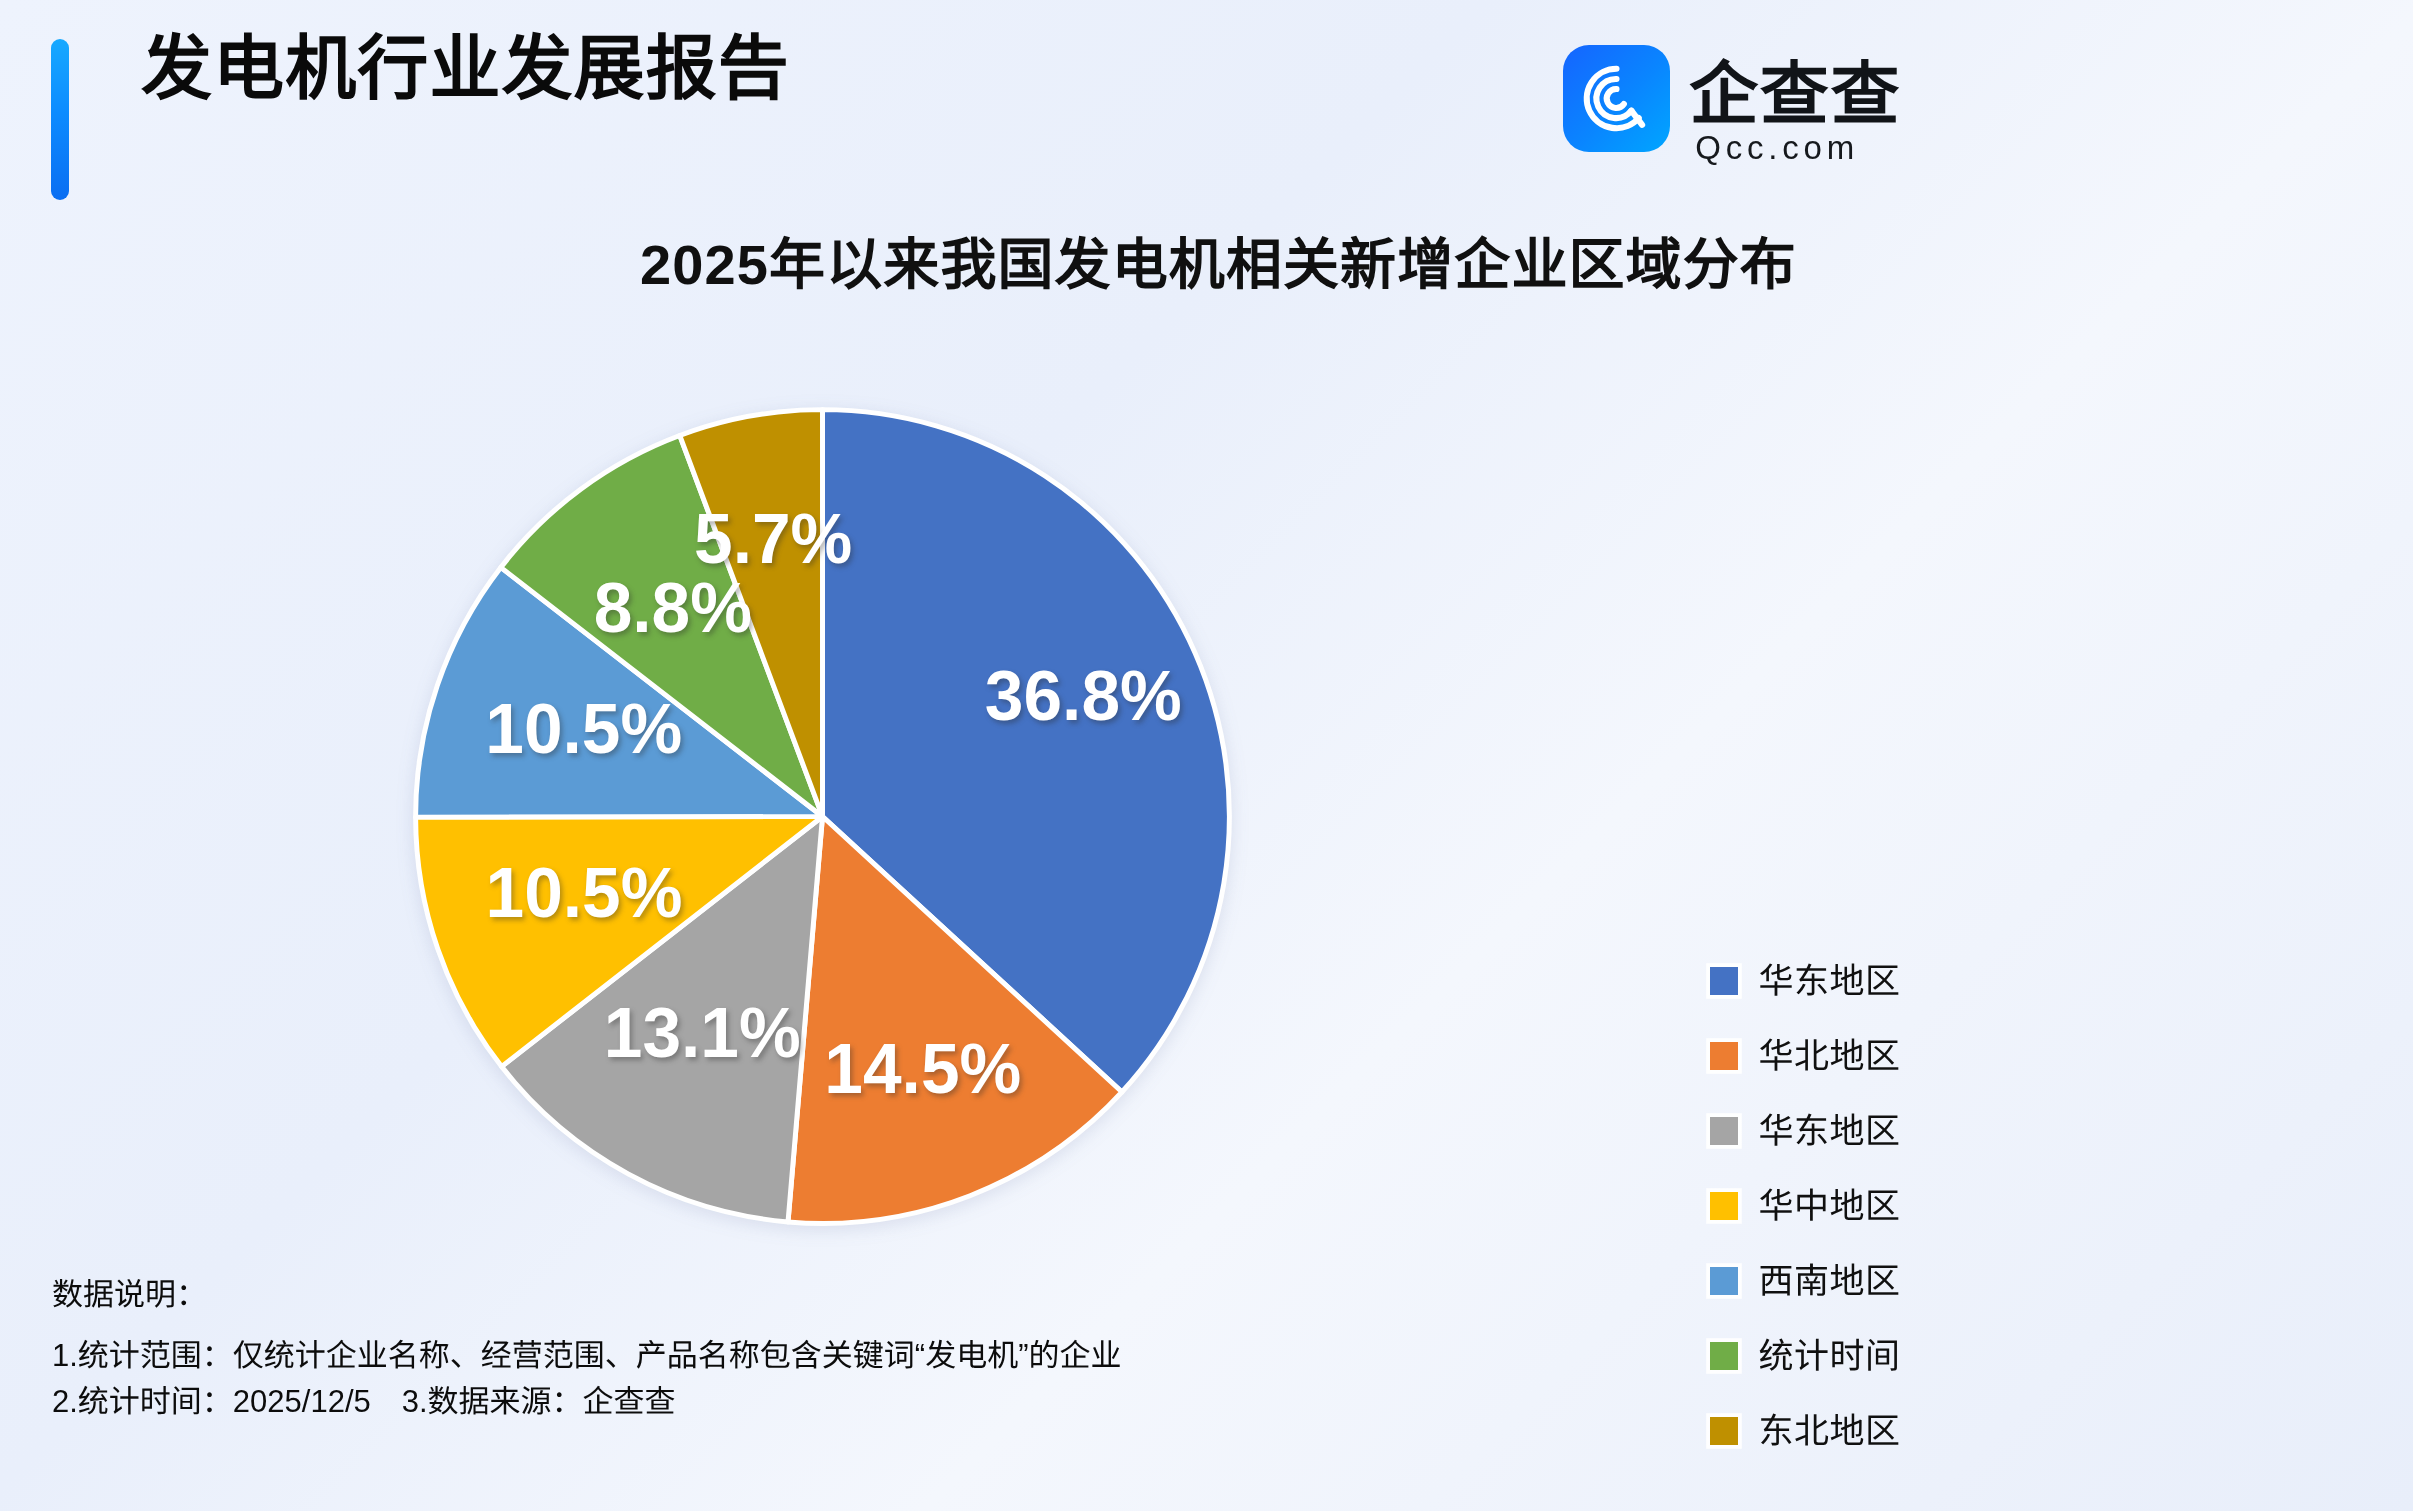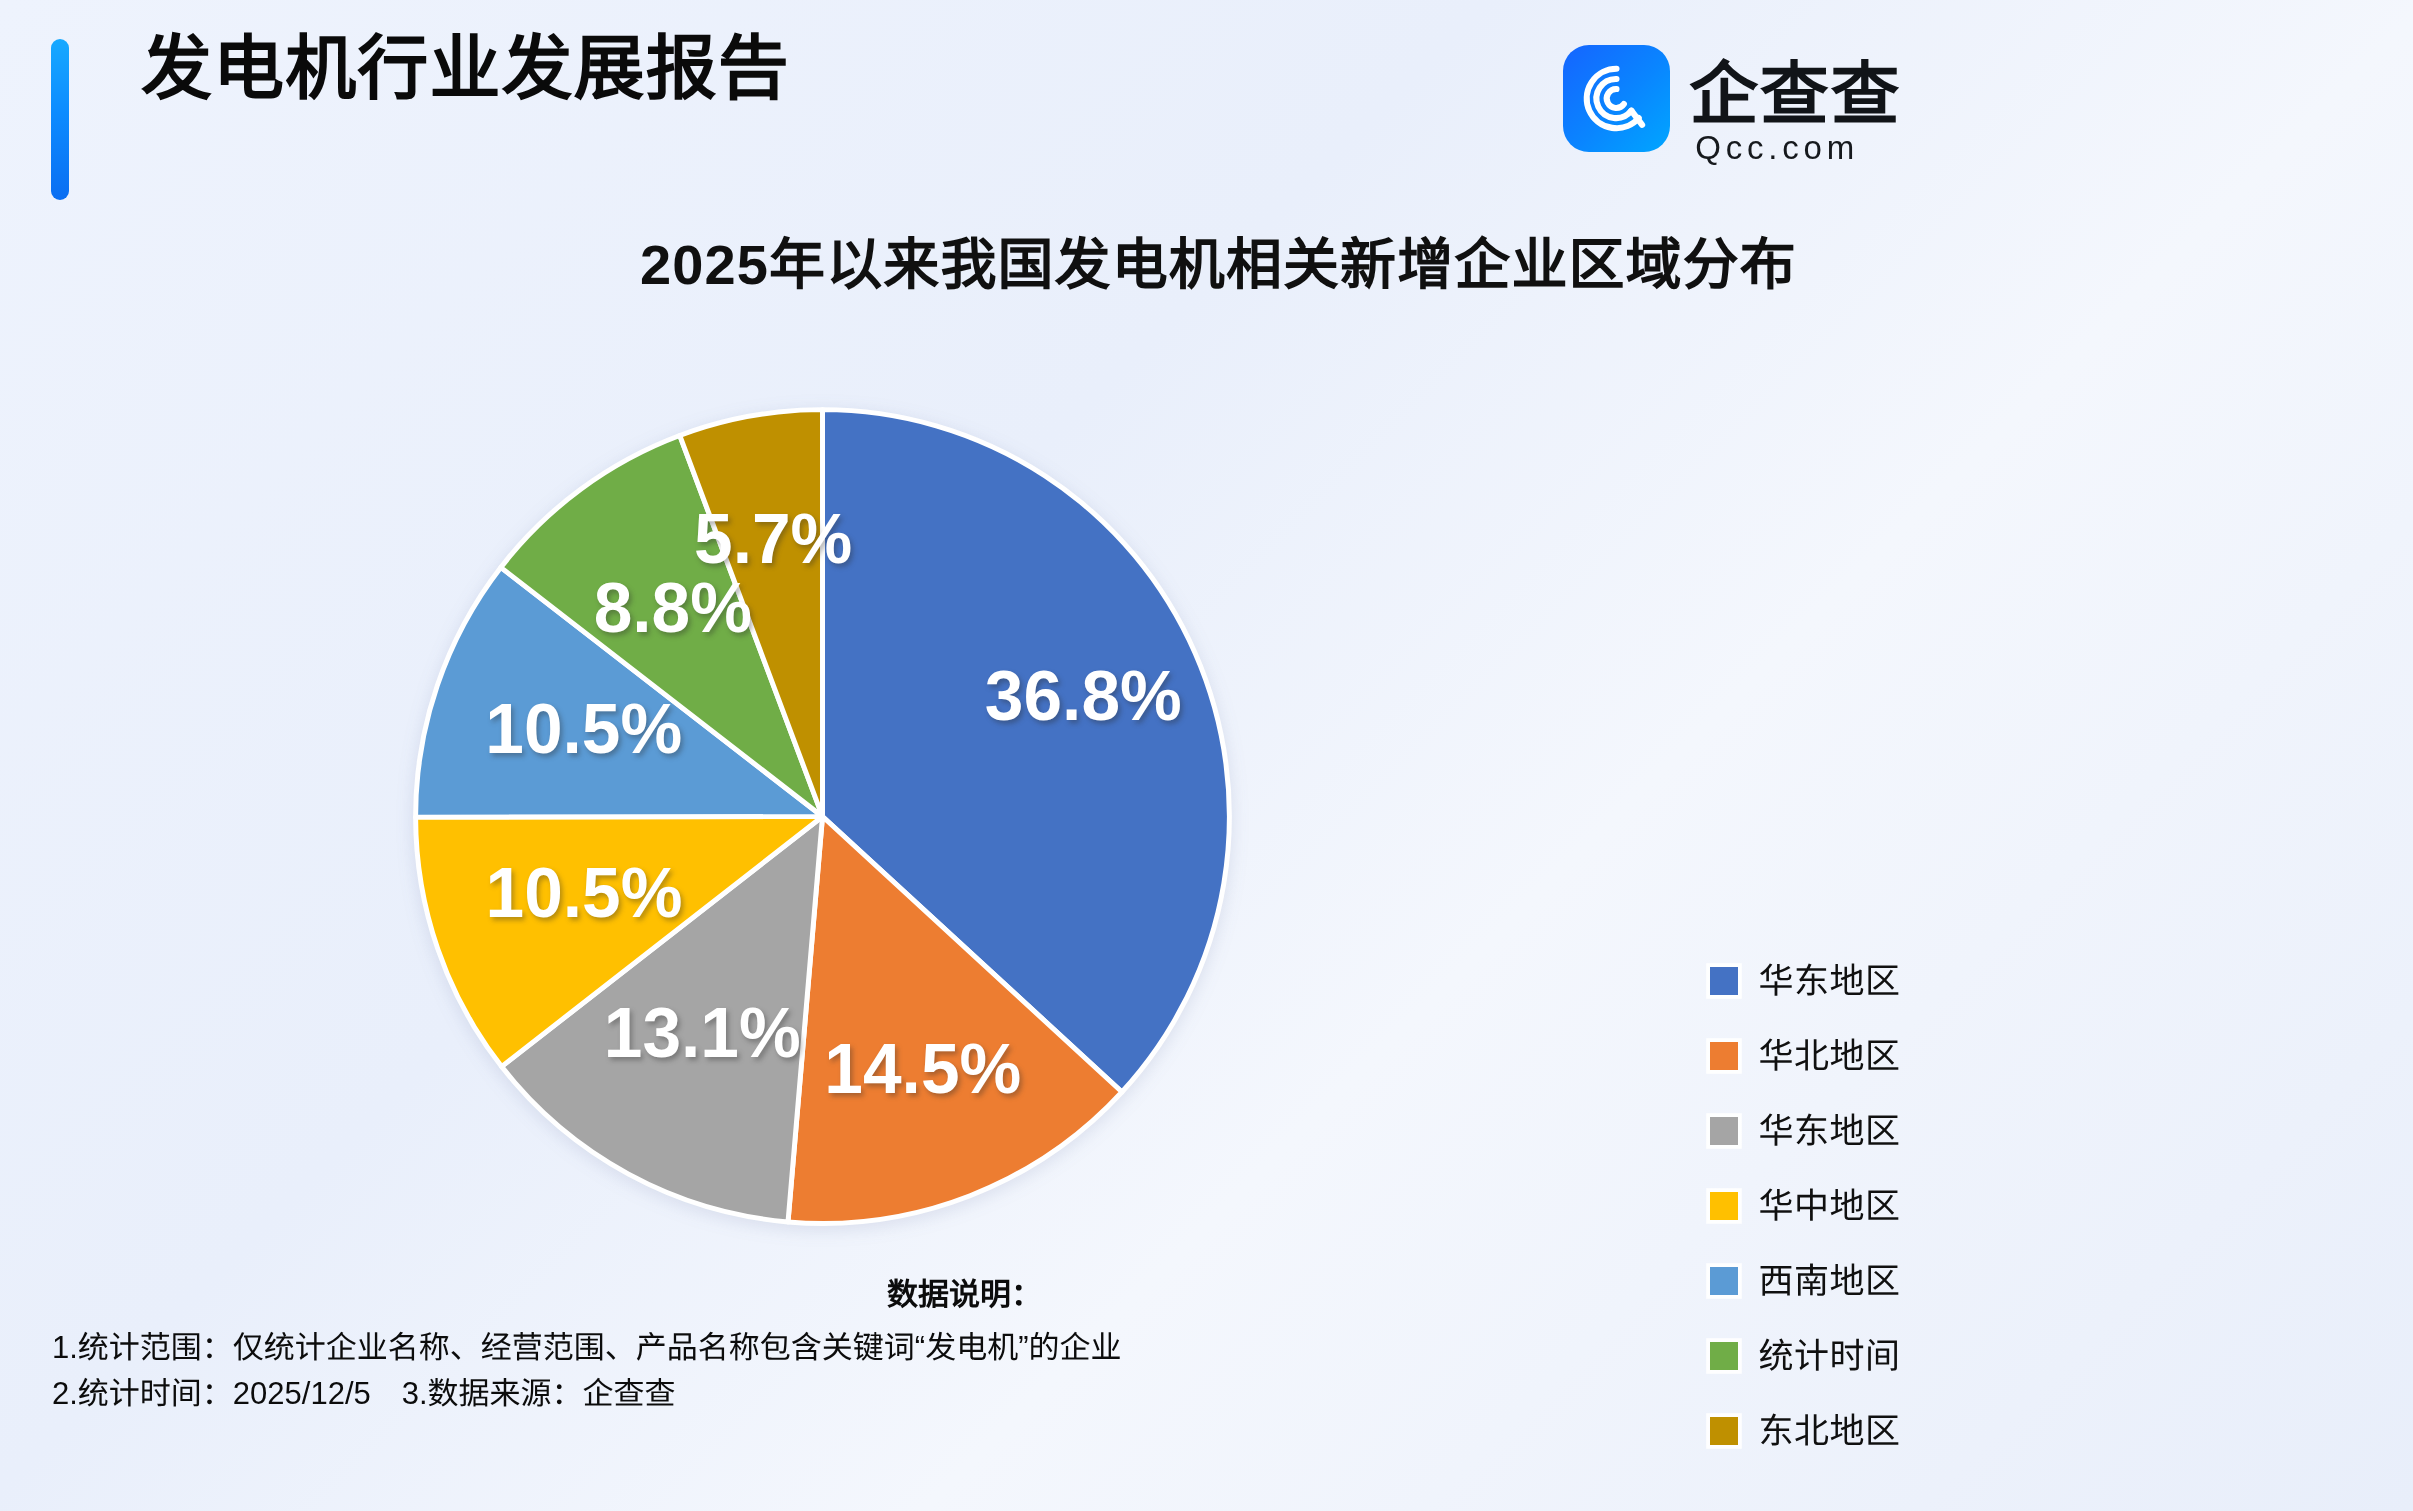--- a/index.html
+++ b/index.html
@@ -164,26 +164,25 @@
 
   
   .notes {
     position: absolute;
     left: 52px;
     top: 1279px;
     width: 1825px;
   }
   .note-heading {
     font-size: 31px;
-    font-weight: 700;
+    font-weight: 400;
     color: #0c0c0c;
     line-height: 1;
-    margin-bottom: 22px;
-    white-space: nowrap;
-    text-align: center;
+    margin-bottom: 30px;
+    white-space: nowrap;
   }
   .note-line {
     font-size: 31px;
     font-weight: 500;
     color: #0c0c0c;
     line-height: 1;
     margin-bottom: 15px;
     white-space: nowrap;
   }
   .note-line:last-child { margin-bottom: 0; }

